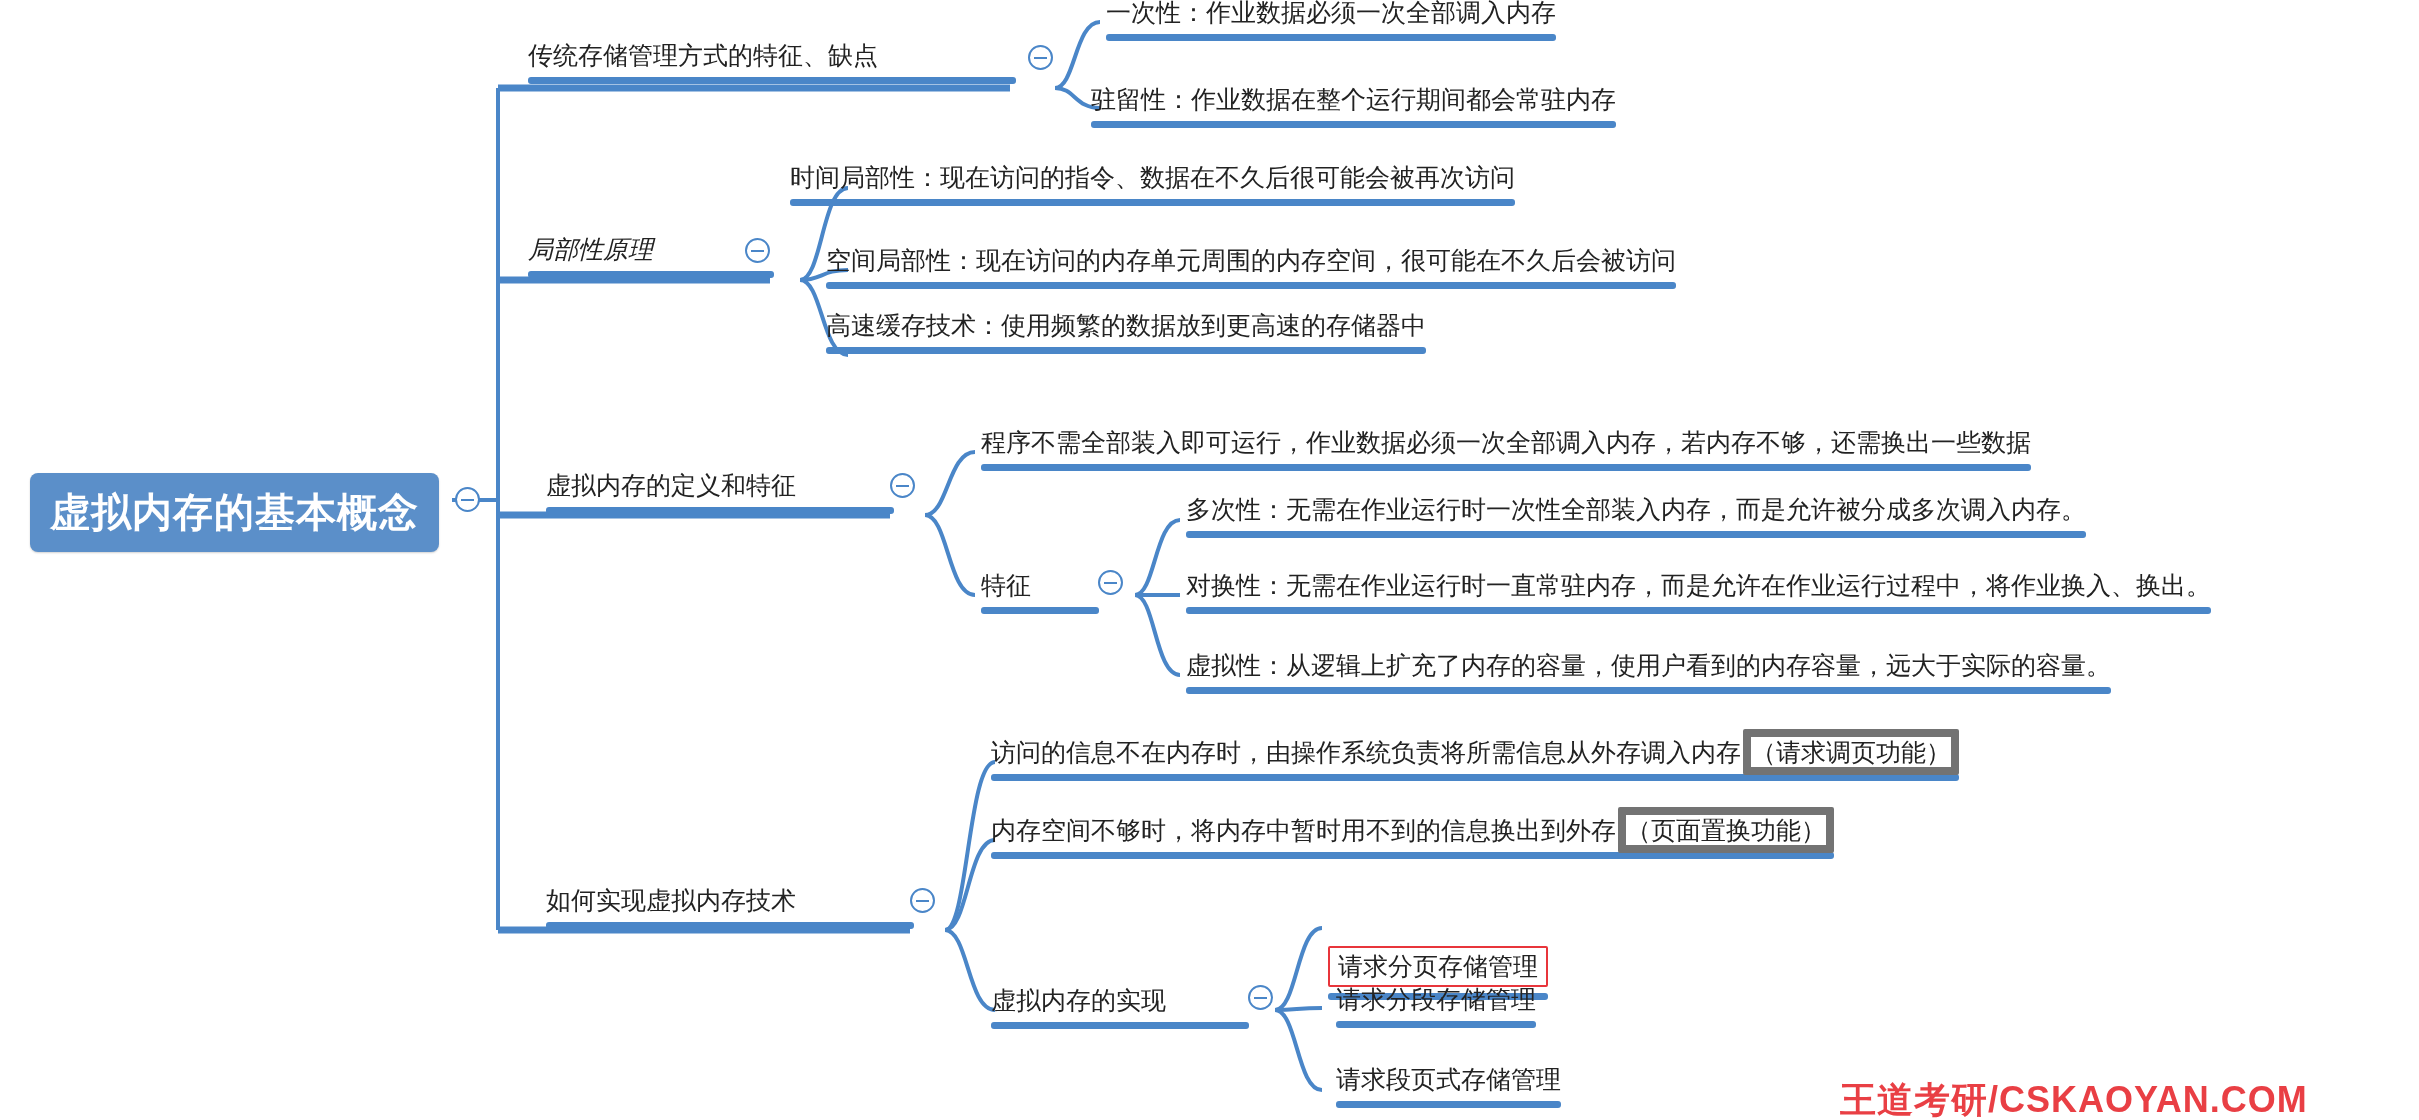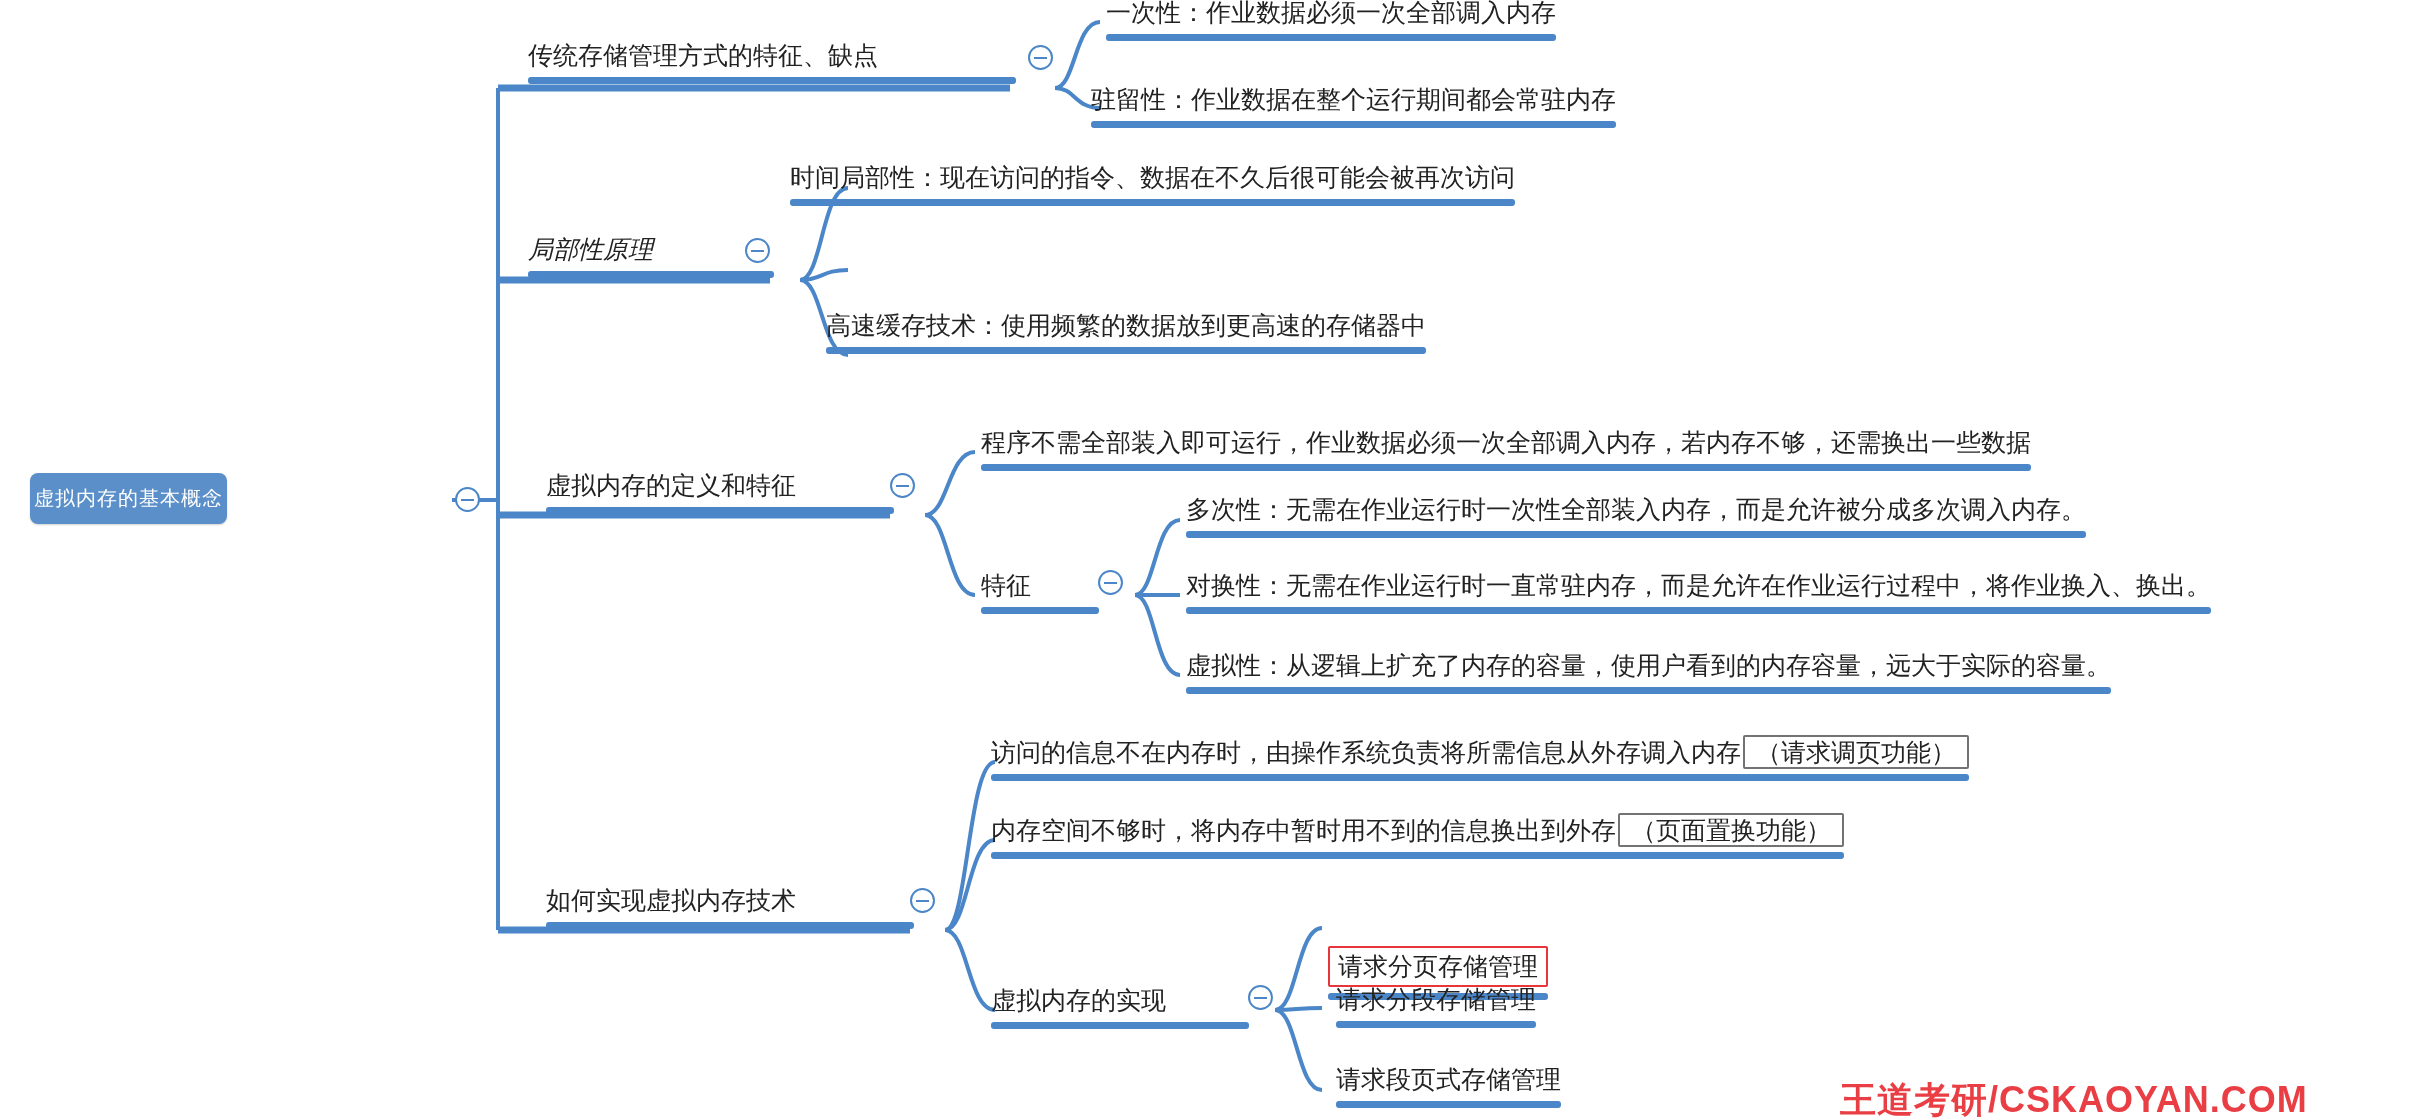--- a/index.html
+++ b/index.html
@@ -27,24 +27,24 @@
   }
   .node {
     position: absolute;
     box-sizing: border-box;
     white-space: nowrap;
   }
   
   .root-node {
     background: #5b8fc9;
     color: #ffffff;
-    font-weight: normal;
-    font-size: 20px;
+    font-weight: bold;
+    font-size: 40px;
     border-radius: 8px;
-    padding: 12px 4px;
+    padding: 12px 20px;
     letter-spacing: 1px;
     box-shadow: 0 1px 2px rgba(0,0,0,0.18);
   }
   
   .txt-node {
     color: #222222;
     font-size: 25px;
     padding: 2px 6px 8px 6px;
     line-height: 1.25;
   }
@@ -56,22 +56,22 @@
     margin-top: 6px;
   }
   
   .boxed {
     border: 2px solid #e8353b;
     padding: 3px 8px;
     display: inline-block;
     border-radius: 2px;
   }
   .inline-boxed {
-    border: 2px solid #737373;
-    padding: 1px 11px;
+    border: 8px solid #737373;
+    padding: 1px 0;
     margin-left: 2px;
     border-radius: 2px;
   }
   
   .toggle {
     position: absolute;
     width: 25px;
     height: 25px;
     border: 2px solid #4a86c8;
     border-radius: 50%;
@@ -163,20 +163,21 @@
     <span>局部性原理</span>
     <span class="underline"></span>
   </div>
   <div class="toggle" style="left:745px; top:238px;"></div>
 
   <div class="node txt-node" style="left:784px; top:160px;">
     <span>时间局部性：现在访问的指令、数据在不久后很可能会被再次访问</span>
     <span class="underline"></span>
   </div>
   <div class="node txt-node" style="left:820px; top:243px;">
+    <span>空间局部性：现在访问的内存单元周围的内存空间，很可能在不久后会被访问</span>
     <span class="underline"></span>
   </div>
   <div class="node txt-node" style="left:820px; top:308px;">
     <span>高速缓存技术：使用频繁的数据放到更高速的存储器中</span>
     <span class="underline"></span>
   </div>
 
   <div class="node txt-node" style="left:540px; top:468px; width:360px;">
     <span>虚拟内存的定义和特征</span>
     <span class="underline"></span>

